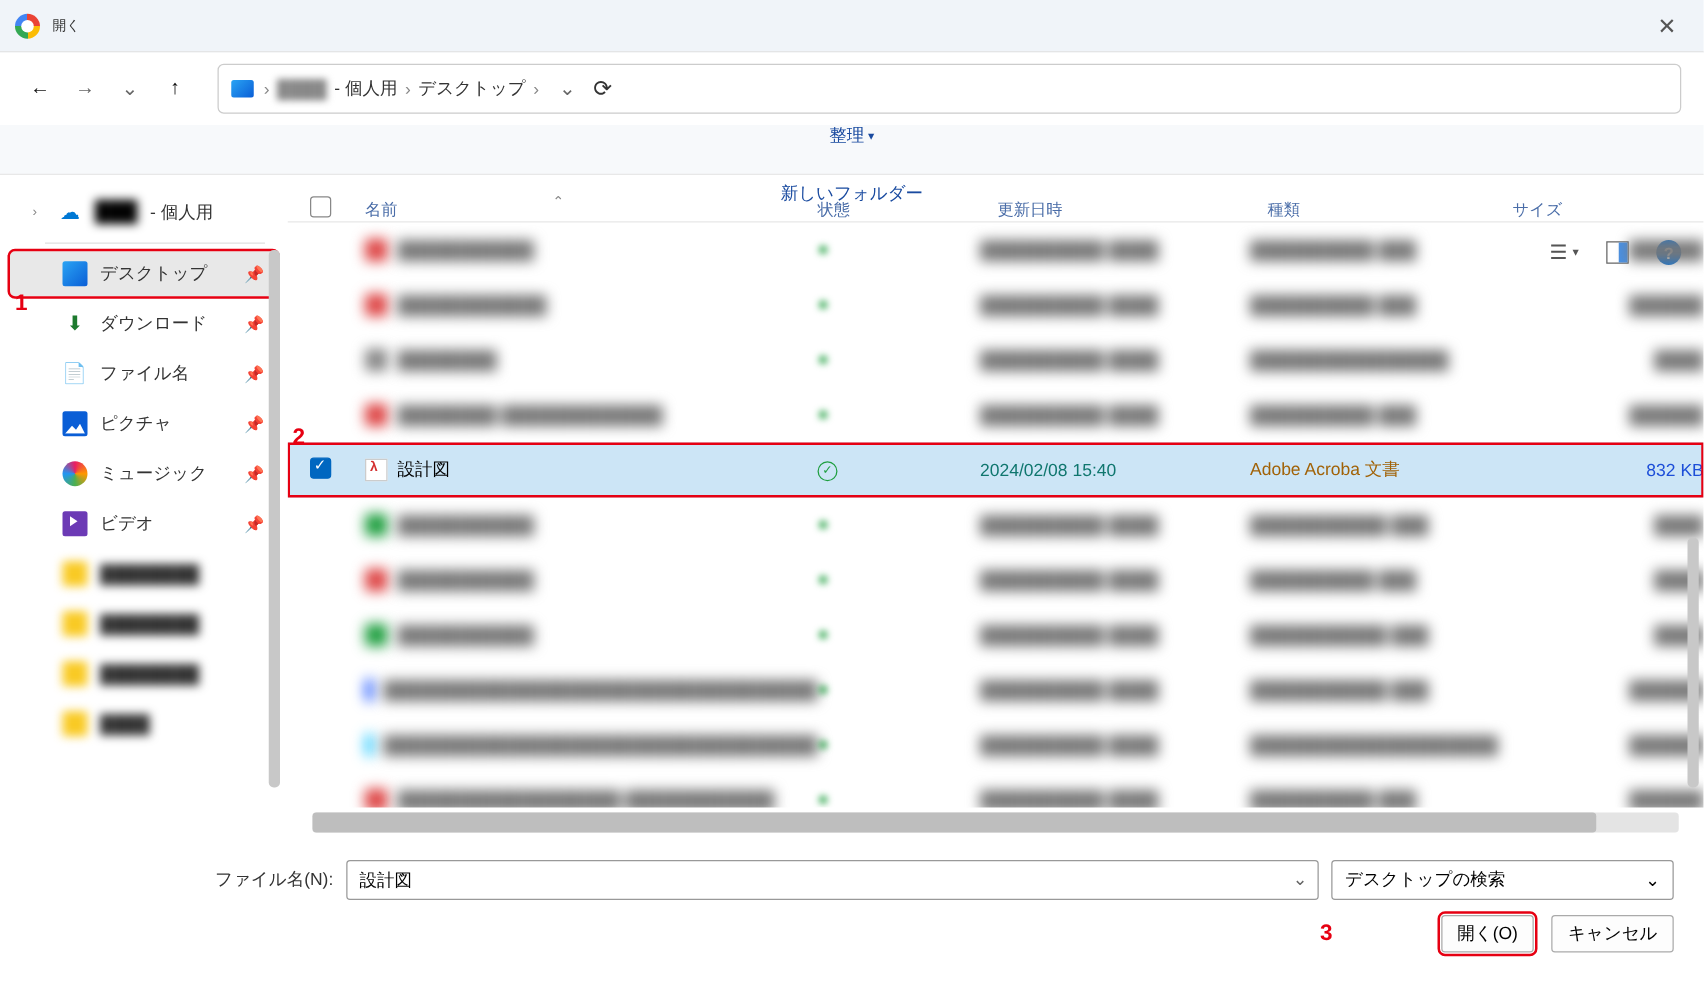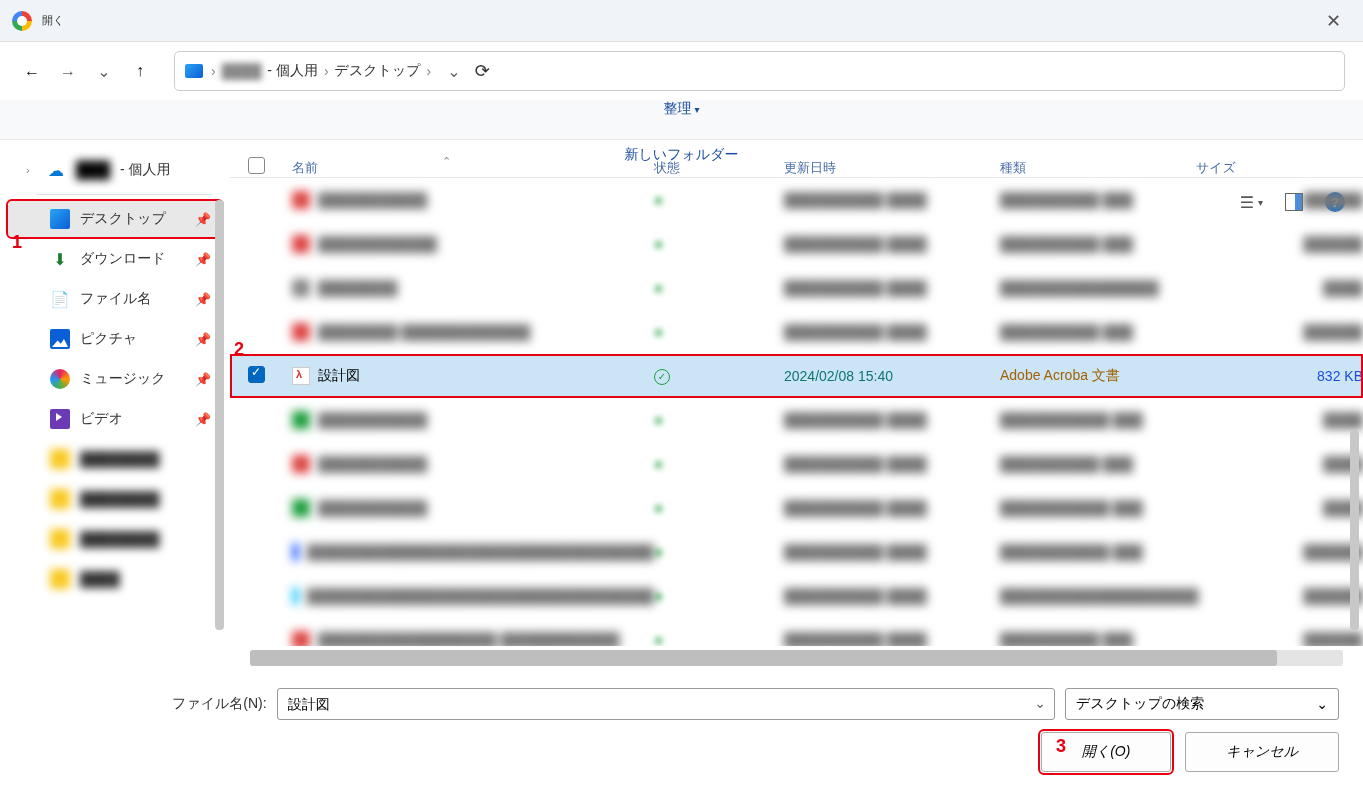--- a/index.html
+++ b/index.html
@@ -59,21 +59,21 @@
 .icn-video { background: #6c3ab5; width: 18px; height: 16px; border-radius: 2px; position: relative; }
 .icn-video::after { content: ''; position: absolute; left: 6px; top: 4px; border-left: 6px solid #fff; border-top: 4px solid transparent; border-bottom: 4px solid transparent; }
 .icn-folder-y { background: #f9ca24; width: 20px; height: 14px; border-radius: 2px; }
 
 .file-area { flex: 1; display: flex; flex-direction: column; overflow: hidden; position: relative; }
 .file-header { height: 38px; display: flex; align-items: flex-end; border-bottom: 1px solid #e8e8e8; padding-left: 18px; font-size: 13px; color: #4a6da8; }
 .fh-chk { width: 44px; }
 .fh-name { width: 362px; position: relative; }
 .fh-sort { position: absolute; left: 150px; top: -4px; color: #888; font-size: 11px; }
 .fh-status { width: 130px; }
-.fh-date { width: 216px; }
+.fh-date { width: 216px; margin-left: 14px; }
 .fh-type { width: 196px; }
 .fh-size { flex: 1; text-align: left; }
 .chk-box { width: 17px; height: 17px; border: 1.5px solid #888; border-radius: 3px; display: inline-block; }
 
 .file-list { flex: 1; overflow: hidden; padding: 0; }
 .file-row { height: 44px; display: flex; align-items: center; padding-left: 18px; font-size: 14px; border-bottom: 1px solid transparent; }
 .file-row.selected { background: #cce5f6; }
 .file-row.annot { outline: 2px solid #e60012; outline-offset: -2px; }
 .fr-chk { width: 44px; }
 .fr-chk .checked { background: #0067c0; border-color: #0067c0; position: relative; }
@@ -95,21 +95,21 @@
 
 .file-scroll { position: absolute; right: 4px; top: 290px; bottom: 40px; width: 9px; background: #c8c8c8; border-radius: 4px; }
 
 .footer { padding: 18px 24px 16px; background: #fff; }
 .footer-row1 { display: flex; align-items: center; gap: 10px; margin-bottom: 12px; }
 .fn-label { font-size: 14px; color: #333; margin-left: 148px; }
 .fn-input { flex: 1; height: 32px; border: 1px solid #999; border-radius: 3px; padding: 0 10px; font-size: 14px; position: relative; }
 .fn-input-chev { position: absolute; right: 8px; top: 6px; color: #666; }
 .ft-select { width: 274px; height: 32px; border: 1px solid #999; border-radius: 3px; padding: 0 10px; font-size: 14px; display: flex; align-items: center; justify-content: space-between; }
 .footer-row2 { display: flex; justify-content: flex-end; gap: 14px; align-items: center; }
-.btn { height: 40px; padding: 0 40px; border: 1px solid #aaa; border-radius: 3px; background: #fdfdfd; font-size: 14px; cursor: pointer; display: flex; align-items: center; font-style: italic; }
+.btn { height: 30px; padding: 0 12px; border: 1px solid #aaa; border-radius: 3px; background: #fdfdfd; font-size: 14px; cursor: pointer; display: flex; align-items: center; }
 .btn.annot { outline: 2px solid #e60012; outline-offset: 1px; }
 
 .annot-num { position: absolute; color: #e60012; font-weight: bold; font-size: 18px; z-index: 10; }
 .a1 { left: 12px; top: 232px; }
 .a2 { left: 234px; top: 339px; }
 .a3 { left: 1056px; top: 736px; }
 </style>
 </head>
 <body>
 

